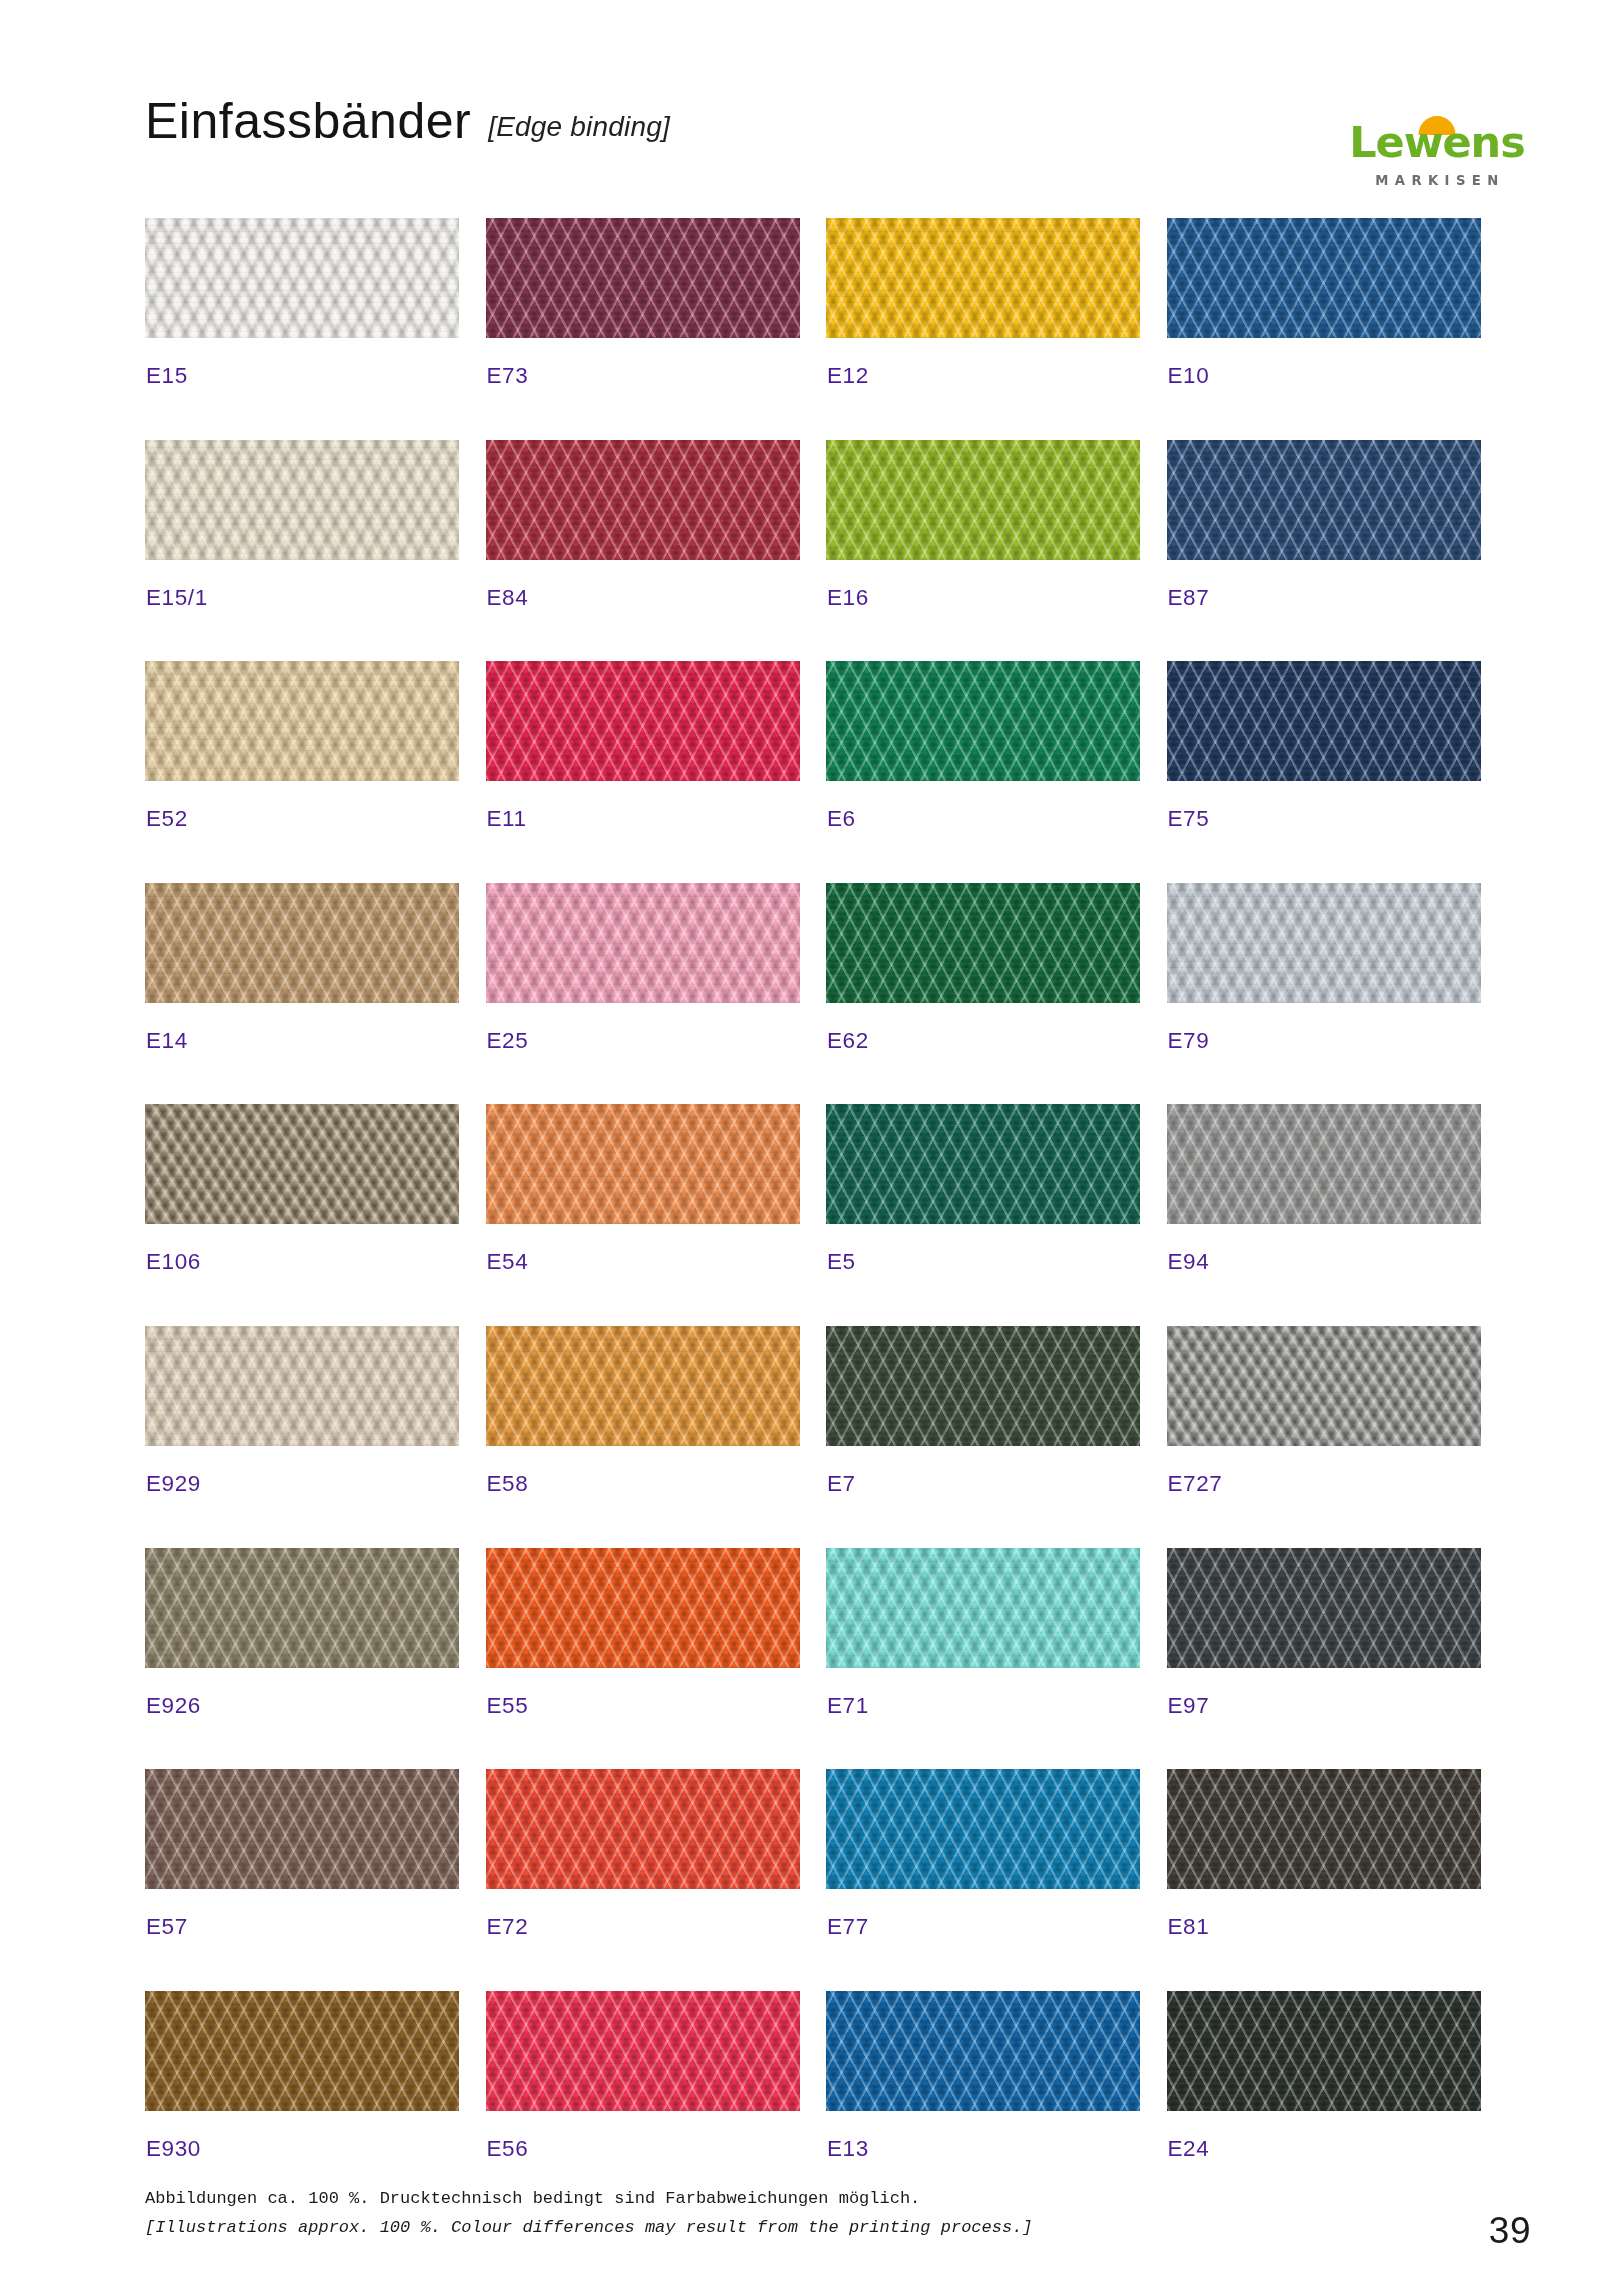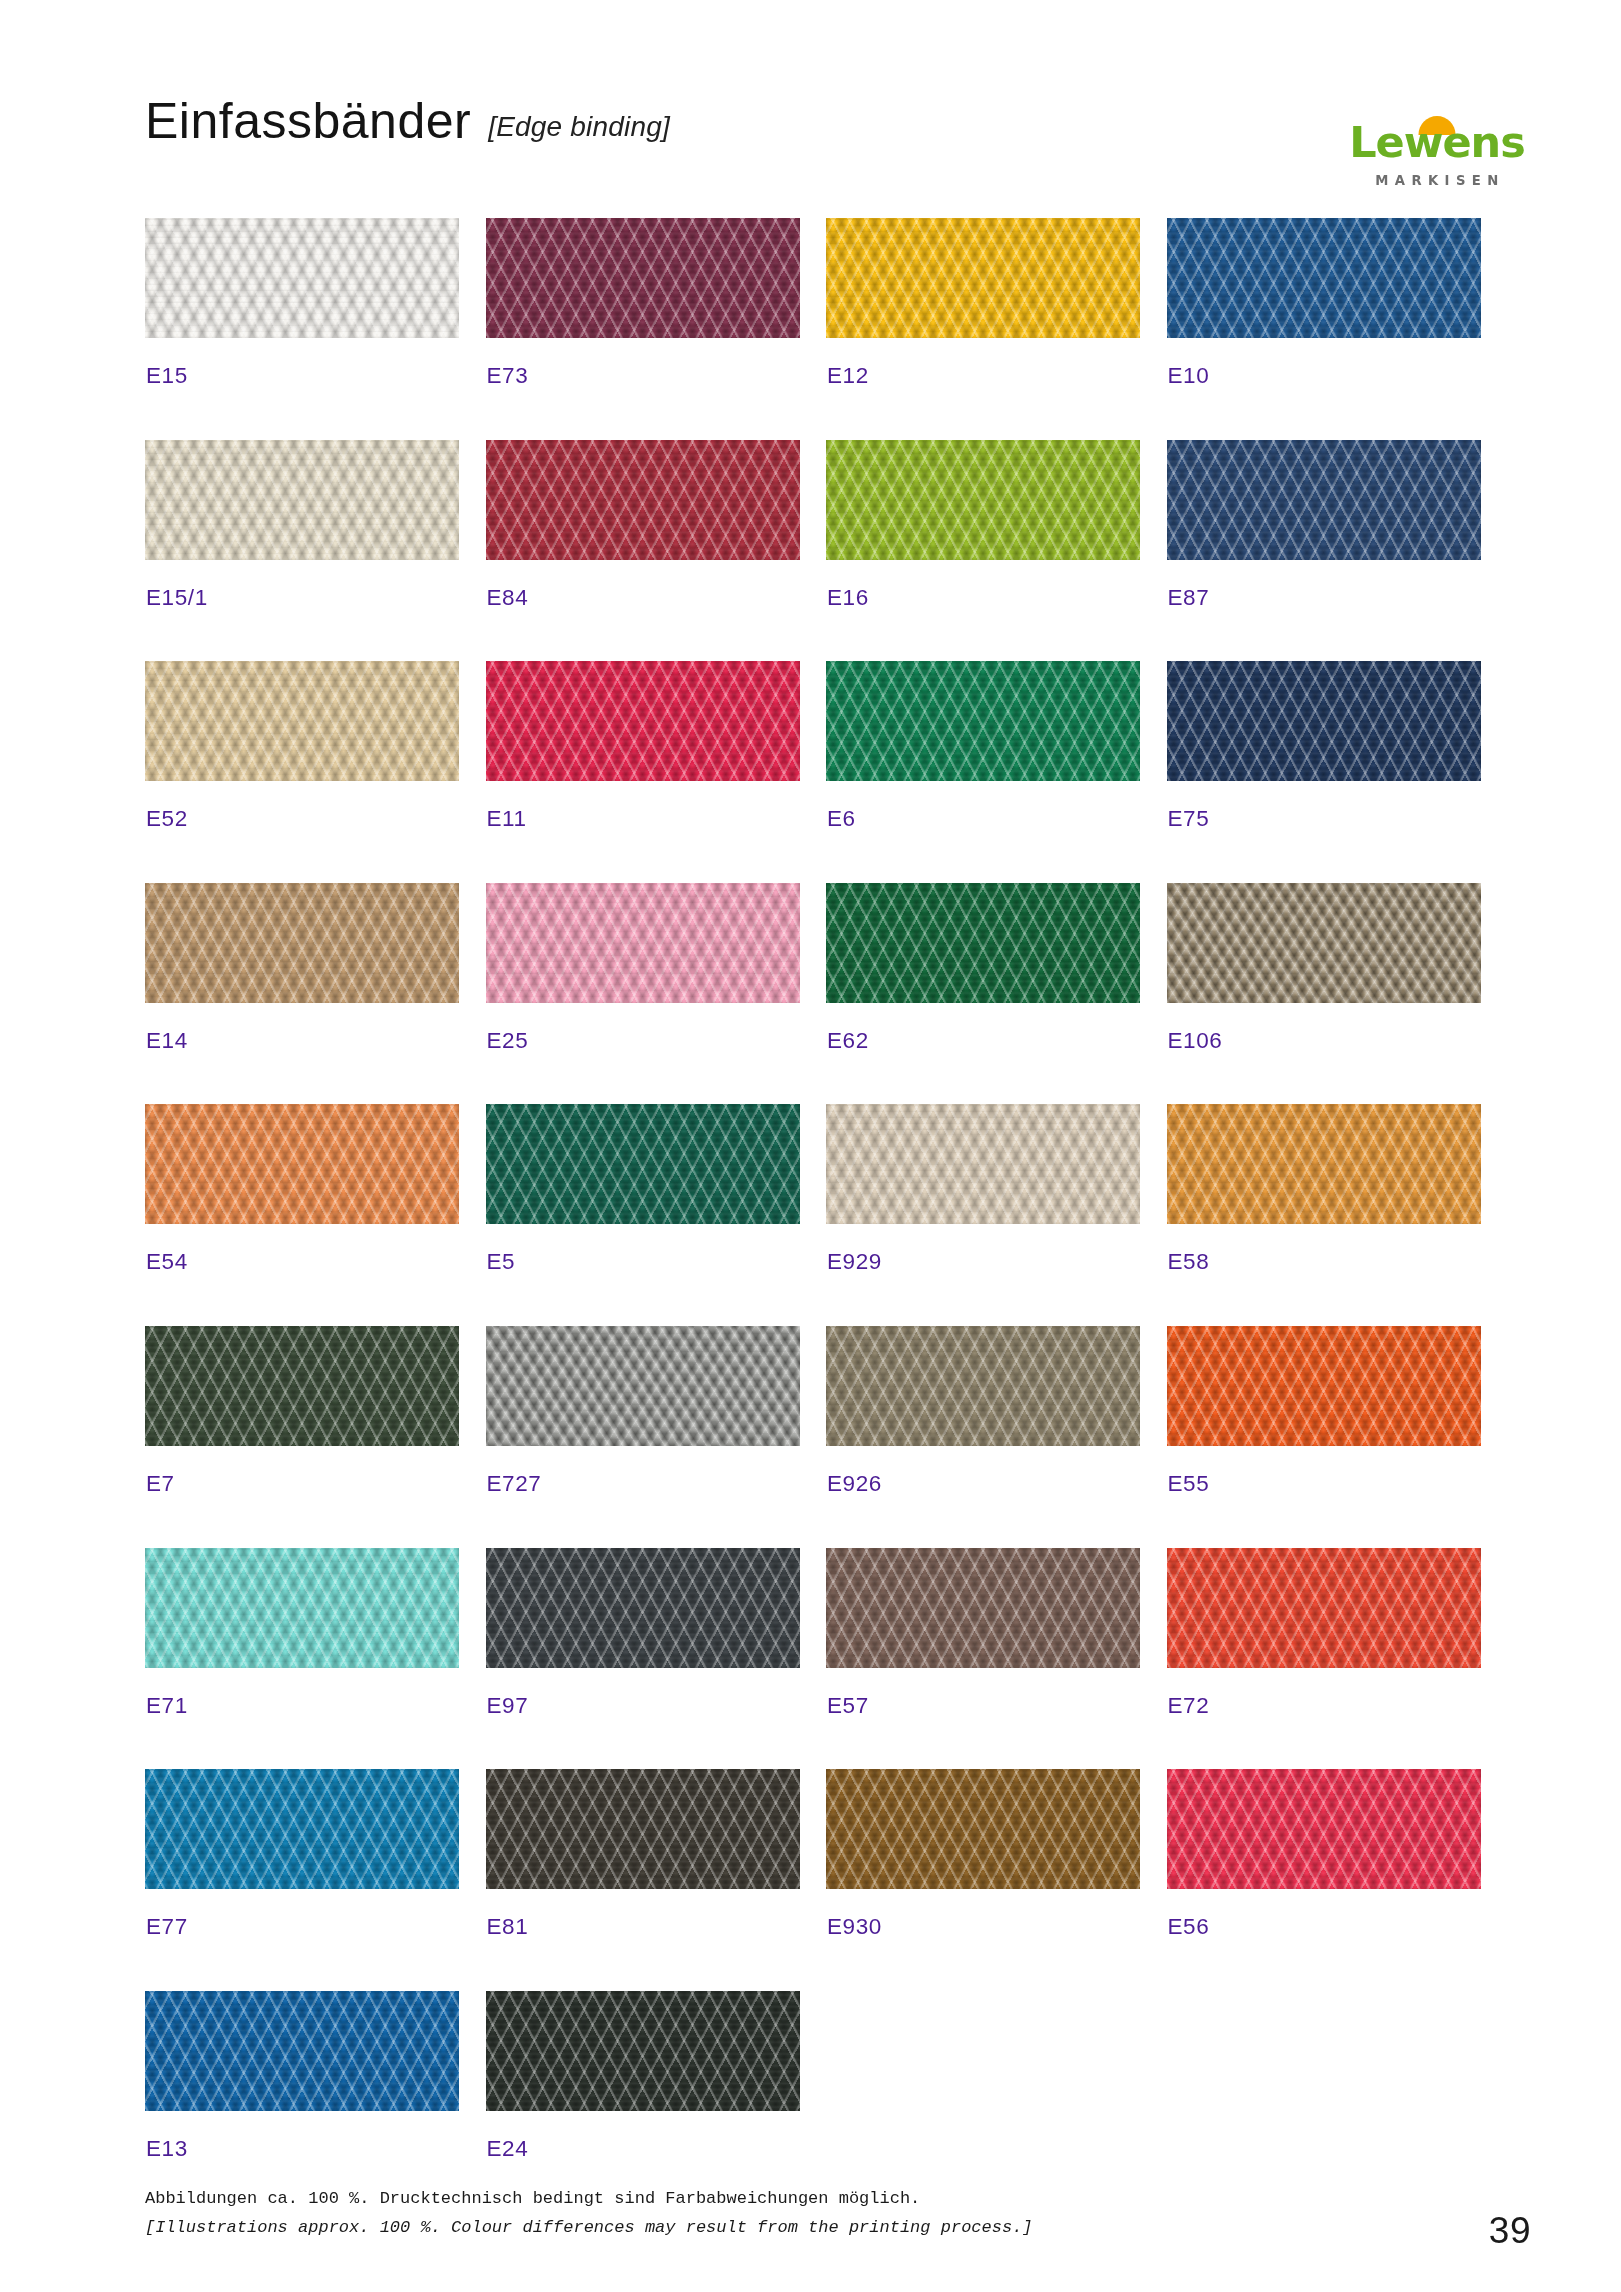--- a/index.html
+++ b/index.html
@@ -281,30 +281,38 @@
     </div>
     <div class="swatch-cell">
       <div class="swatch-chip" style="background-color: rgb(245, 162, 188);"></div>
       <div class="swatch-label">E25</div>
     </div>
     <div class="swatch-cell">
       <div class="swatch-chip" style="background-color: rgb(18, 104, 58);"></div>
       <div class="swatch-label">E62</div>
     </div>
     <div class="swatch-cell">
+      <div class="swatch-chip" style="background-color: rgb(197, 205, 212);"></div>
+      <div class="swatch-label">E79</div>
+    </div>
+    <div class="swatch-cell">
       <div class="swatch-chip rough" style="background-color: rgb(160, 143, 114);"></div>
       <div class="swatch-label">E106</div>
     </div>
     <div class="swatch-cell">
       <div class="swatch-chip" style="background-color: rgb(237, 139, 76);"></div>
       <div class="swatch-label">E54</div>
     </div>
     <div class="swatch-cell">
       <div class="swatch-chip" style="background-color: rgb(19, 99, 79);"></div>
       <div class="swatch-label">E5</div>
+    </div>
+    <div class="swatch-cell">
+      <div class="swatch-chip" style="background-color: rgb(154, 154, 153);"></div>
+      <div class="swatch-label">E94</div>
     </div>
     <div class="swatch-cell">
       <div class="swatch-chip" style="background-color: rgb(222, 208, 187);"></div>
       <div class="swatch-label">E929</div>
     </div>
     <div class="swatch-cell">
       <div class="swatch-chip" style="background-color: rgb(229, 152, 58);"></div>
       <div class="swatch-label">E58</div>
     </div>
     <div class="swatch-cell">

